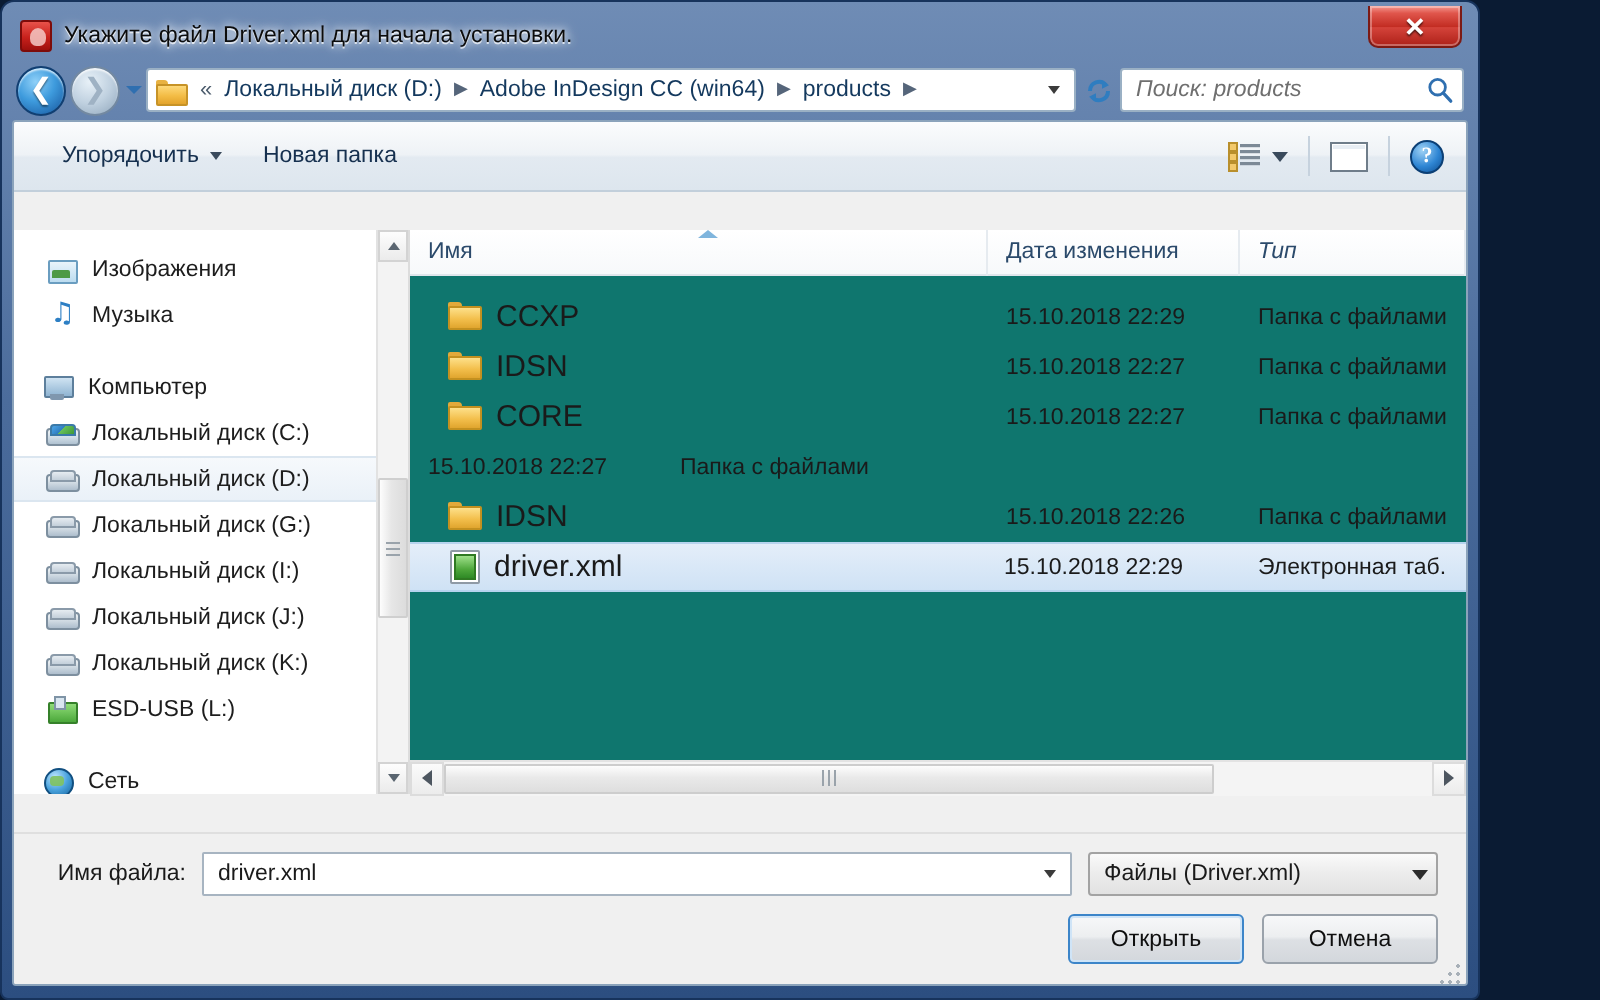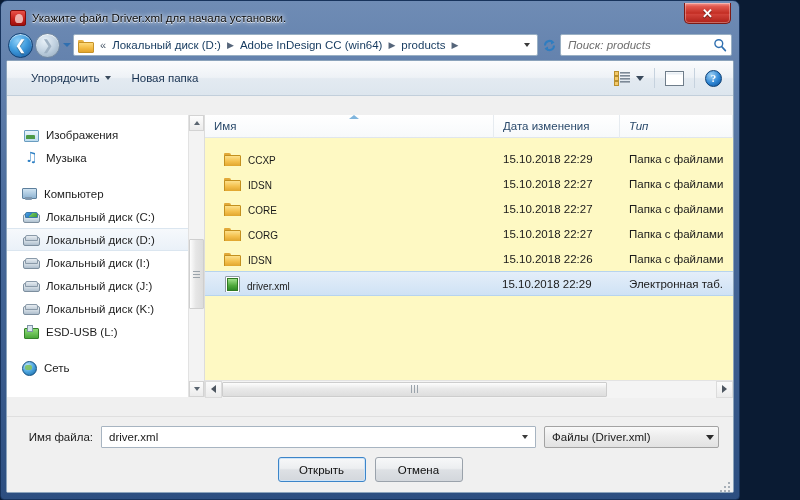--- a/index.html
+++ b/index.html
@@ -433,21 +433,21 @@
     background: #dcdcdc;
     flex: 0 0 auto;
   }
 
   
   #filepane {
     flex: 1 1 auto;
     display: flex;
     flex-direction: column;
     min-width: 0;
-    background: #fef9c3;
+    background: #0f766e;
   }
   #col-headers {
     height: 23px;
     flex: 0 0 auto;
     background: linear-gradient(180deg,#ffffff 0%, #f7f9fb 100%);
     border-bottom: 1px solid #e0e6ec;
     display: flex;
     align-items: center;
     position: relative;
   }
@@ -483,23 +483,23 @@
     align-items: center;
     cursor: default;
   }
   .row.selected {
     background: linear-gradient(180deg,#e4eef9 0%, #cfe2f5 100%);
     border-top: 1px solid #b7d4ee;
     border-bottom: 1px solid #b7d4ee;
     height: 25px;
   }
   .cell-name {
-    display: flex; align-items: flex-end; gap: 8px;
+    display: flex; align-items: flex-start; gap: 8px;
     padding-left: 19px;
-    font-size: 10px; color: #1a1a1a;
+    font-size: 15px; color: #1a1a1a;
     white-space: nowrap; overflow: hidden;
   }
   .cell-date, .cell-type {
     font-size: 11.5px; color: #1a1a1a;
     padding-left: 9px;
     white-space: nowrap; overflow: hidden;
   }
   .row-folder-ico {
     width: 16px; height: 14px; position: relative; flex: 0 0 auto;
   }
@@ -649,21 +649,21 @@
     color: #1a1a1a;
     white-space: nowrap;
     overflow: hidden;
   }
   #filetype-select .tri {
     width:0;height:0;border-left:4px solid transparent;border-right:4px solid transparent;border-top:5px solid #2b2b2b;
     flex: 0 0 auto;
   }
   #buttons-row {
     display: flex;
-    justify-content: center;
+    justify-content: flex-end;
     gap: 9px;
     padding-right: 0px;
   }
   .dlg-btn {
     width: 88px;
     height: 25px;
     font-size: 11.5px;
     color: #0f0f0f;
     display: flex;
     align-items: center;
@@ -811,20 +811,24 @@
           <div class="nav-item indent">
             <span class="ni-ico ico-drive ico-drive-sys"></span>
             <span>Локальный диск (C:)</span>
           </div>
           <div class="nav-item indent selected">
             <span class="ni-ico ico-drive"></span>
             <span>Локальный диск (D:)</span>
           </div>
           <div class="nav-item indent">
             <span class="ni-ico ico-drive"></span>
+            <span>Локальный диск (G:)</span>
+          </div>
+          <div class="nav-item indent">
+            <span class="ni-ico ico-drive"></span>
             <span>Локальный диск (I:)</span>
           </div>
           <div class="nav-item indent">
             <span class="ni-ico ico-drive"></span>
             <span>Локальный диск (J:)</span>
           </div>
           <div class="nav-item indent">
             <span class="ni-ico ico-drive"></span>
             <span>Локальный диск (K:)</span>
           </div>
@@ -890,24 +894,20 @@
           <div class="row">
             <div class="cell-name" style="width:289px;">
               <span class="row-folder-ico"></span>
               <span>CORE</span>
             </div>
             <div class="cell-date" style="width:126px;">15.10.2018 22:27</div>
             <div class="cell-type" style="flex:1 1 auto;">Папка с файлами</div>
           </div>
 
           <div class="row">
-            <div class="cell-name" style="width:289px;">
-              <span class="row-folder-ico"></span>
-              <span>CORG</span>
-            </div>
             <div class="cell-date" style="width:126px;">15.10.2018 22:27</div>
             <div class="cell-type" style="flex:1 1 auto;">Папка с файлами</div>
           </div>
 
           <div class="row">
             <div class="cell-name" style="width:289px;">
               <span class="row-folder-ico"></span>
               <span>IDSN</span>
             </div>
             <div class="cell-date" style="width:126px;">15.10.2018 22:26</div>

